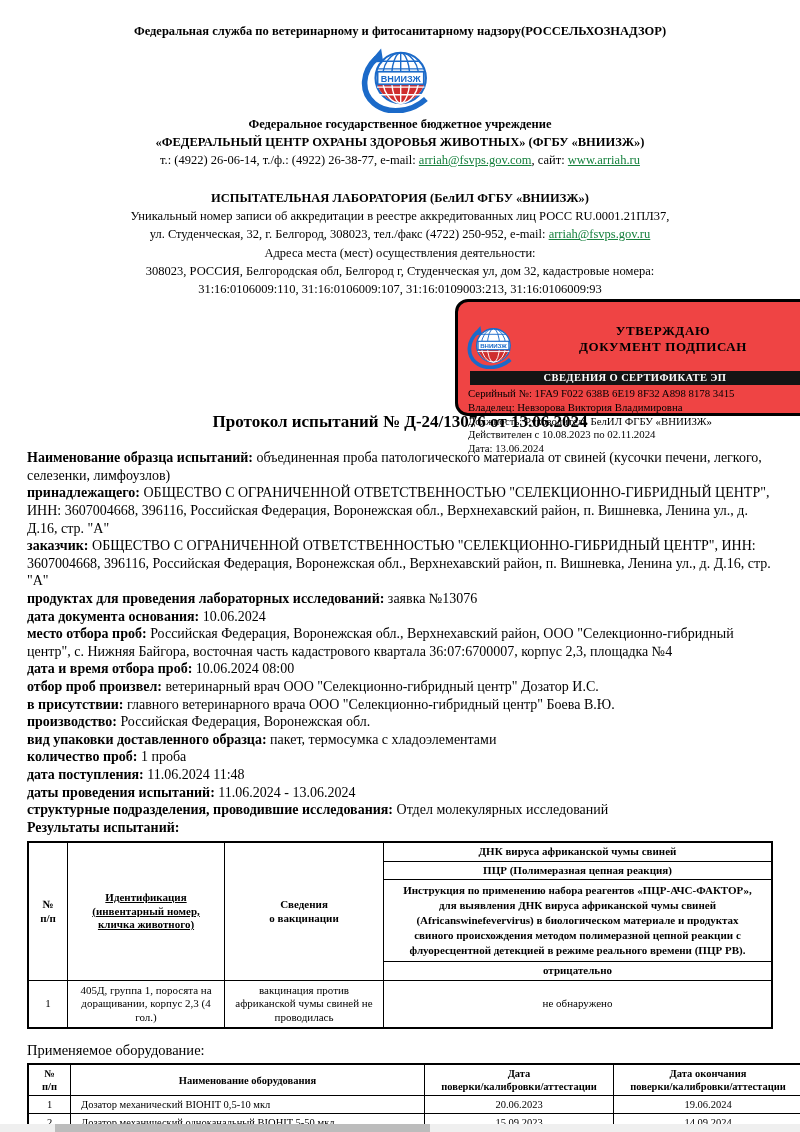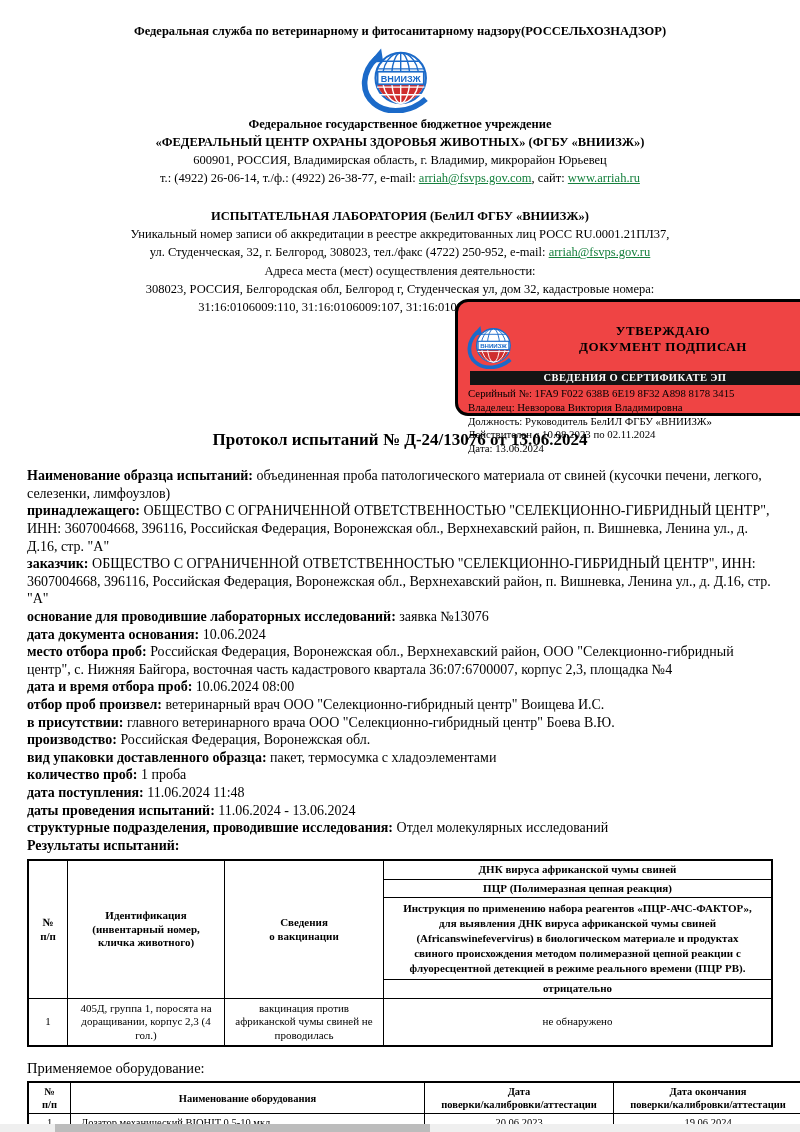--- a/index.html
+++ b/index.html
@@ -34,21 +34,21 @@
   .fld b{font-weight:bold;}
 
   table{border-collapse:collapse;table-layout:fixed;}
   .results{width:746px;margin:5px 0 0 0;border:2px solid #000;font-size:11px;}
   .results td{border:1px solid #000;text-align:center;vertical-align:middle;padding:2px 4px;}
   .results .th{font-weight:bold;line-height:13.5px;}
   .results .instruction{line-height:15px;padding:3px 12px;}
   .results .datacell{line-height:13.5px;}
   .pre{white-space:pre-line;}
   .col-num{width:30px;}
-  .col-id{width:148px;}
+  .col-id{width:148px;text-decoration:underline;}
   .col-vac{width:150px;}
 
   .equip-label{font-size:14.5px;margin-top:13px;}
   .equipment{width:746px;margin:4px 0 0 0;border:2px solid #000;font-size:10.5px;}
   .equipment td{border:1px solid #000;text-align:center;vertical-align:middle;padding:2px 4px;line-height:13px;}
   .equipment .th{font-weight:bold;}
   .equipment .namecell{text-align:left;padding-left:10px;}
   .e-num{width:33px;}
   .e-name{width:345px;}
   .e-d1{width:180px;}
@@ -92,21 +92,20 @@
       <clipPath id="clip-bottom">
           <rect x="0" y="59" width="120" height="41"></rect>
         </clipPath>
     </defs>
     <rect x="28" y="41" width="66" height="18" fill="#ffffff" stroke="#1b6ac9" stroke-width="2.5"></rect>
     <text x="61" y="55" text-anchor="middle" font-size="13" font-weight="bold" fill="#1b6ac9" font-family="Liberation Sans, sans-serif">ВНИИЗЖ</text>
   </svg>
 
   <div class="center hline bold">Федеральное государственное бюджетное учреждение</div>
   <div class="center hline bold">«ФЕДЕРАЛЬНЫЙ ЦЕНТР ОХРАНЫ ЗДОРОВЬЯ ЖИВОТНЫХ» (ФГБУ «ВНИИЗЖ»)</div>
-  <div class="center hline">600901, РОССИЯ, Владимирская область, г. Владимир, микрорайон Юрьевец</div>
   <div class="center hline">
     <span>т.: (4922) 26-06-14, т./ф.: (4922) 26-38-77, e-mail: </span><a class="doclink">arriah@fsvps.gov.com</a><span>, сайт: </span><a class="doclink">www.arriah.ru</a>
   </div>
 
   <div class="lab-block">
     <div class="center hline bold">ИСПЫТАТЕЛЬНАЯ ЛАБОРАТОРИЯ (БелИЛ ФГБУ «ВНИИЗЖ»)</div>
     <div class="center hline">Уникальный номер записи об аккредитации в реестре аккредитованных лиц РОСС RU.0001.21ПЛ37,</div>
     <div class="center hline">
       <span>ул. Студенческая, 32, г. Белгород, 308023, тел./факс (4722) 250-952, e-mail: </span><a class="doclink">arriah@fsvps.gov.ru</a>
     </div>
@@ -151,25 +150,25 @@
       <div>Дата: 13.06.2024</div>
     </div>
   </div>
 
   <div class="doc-title">Протокол испытаний № Д-24/13076 от 13.06.2024</div>
 
   <div>
     <p class="fld"><b>Наименование образца испытаний:</b><span> объединенная проба патологического материала от свиней (кусочки печени, легкого, селезенки, лимфоузлов)</span></p>
     <p class="fld"><b>принадлежащего:</b><span> ОБЩЕСТВО С ОГРАНИЧЕННОЙ ОТВЕТСТВЕННОСТЬЮ "СЕЛЕКЦИОННО-ГИБРИДНЫЙ ЦЕНТР", ИНН: 3607004668, 396116, Российская Федерация, Воронежская обл., Верхнехавский район, п. Вишневка, Ленина ул., д. Д.16, стр. "А"</span></p>
     <p class="fld"><b>заказчик:</b><span> ОБЩЕСТВО С ОГРАНИЧЕННОЙ ОТВЕТСТВЕННОСТЬЮ "СЕЛЕКЦИОННО-ГИБРИДНЫЙ ЦЕНТР", ИНН: 3607004668, 396116, Российская Федерация, Воронежская обл., Верхнехавский район, п. Вишневка, Ленина ул., д. Д.16, стр. "А"</span></p>
-    <p class="fld"><b>основание для проводившие лабораторных исследований:</b><span> заявка №13076</span></p>
+    <p class="fld"><b>продуктах для проведения лабораторных исследований:</b><span> заявка №13076</span></p>
     <p class="fld"><b>дата документа основания:</b><span> 10.06.2024</span></p>
     <p class="fld"><b>место отбора проб:</b><span> Российская Федерация, Воронежская обл., Верхнехавский район, ООО "Селекционно-гибридный центр", с. Нижняя Байгора, восточная часть кадастрового квартала 36:07:6700007, корпус 2,3, площадка №4</span></p>
     <p class="fld"><b>дата и время отбора проб:</b><span> 10.06.2024 08:00</span></p>
-    <p class="fld"><b>отбор проб произвел:</b><span> ветеринарный врач ООО "Селекционно-гибридный центр" Воищева И.С.</span></p>
+    <p class="fld"><b>отбор проб произвел:</b><span> ветеринарный врач ООО "Селекционно-гибридный центр" Дозатор И.С.</span></p>
     <p class="fld"><b>в присутствии:</b><span> главного ветеринарного врача ООО "Селекционно-гибридный центр" Боева В.Ю.</span></p>
     <p class="fld"><b>производство:</b><span> Российская Федерация, Воронежская обл.</span></p>
     <p class="fld"><b>вид упаковки доставленного образца:</b><span> пакет, термосумка с хладоэлементами</span></p>
     <p class="fld"><b>количество проб:</b><span> 1 проба</span></p>
     <p class="fld"><b>дата поступления:</b><span> 11.06.2024 11:48</span></p>
     <p class="fld"><b>даты проведения испытаний:</b><span> 11.06.2024 - 13.06.2024</span></p>
     <p class="fld"><b>структурные подразделения, проводившие исследования:</b><span> Отдел молекулярных исследований</span></p>
     <p class="fld"><b>Результаты испытаний:</b></p>
   </div>
 

